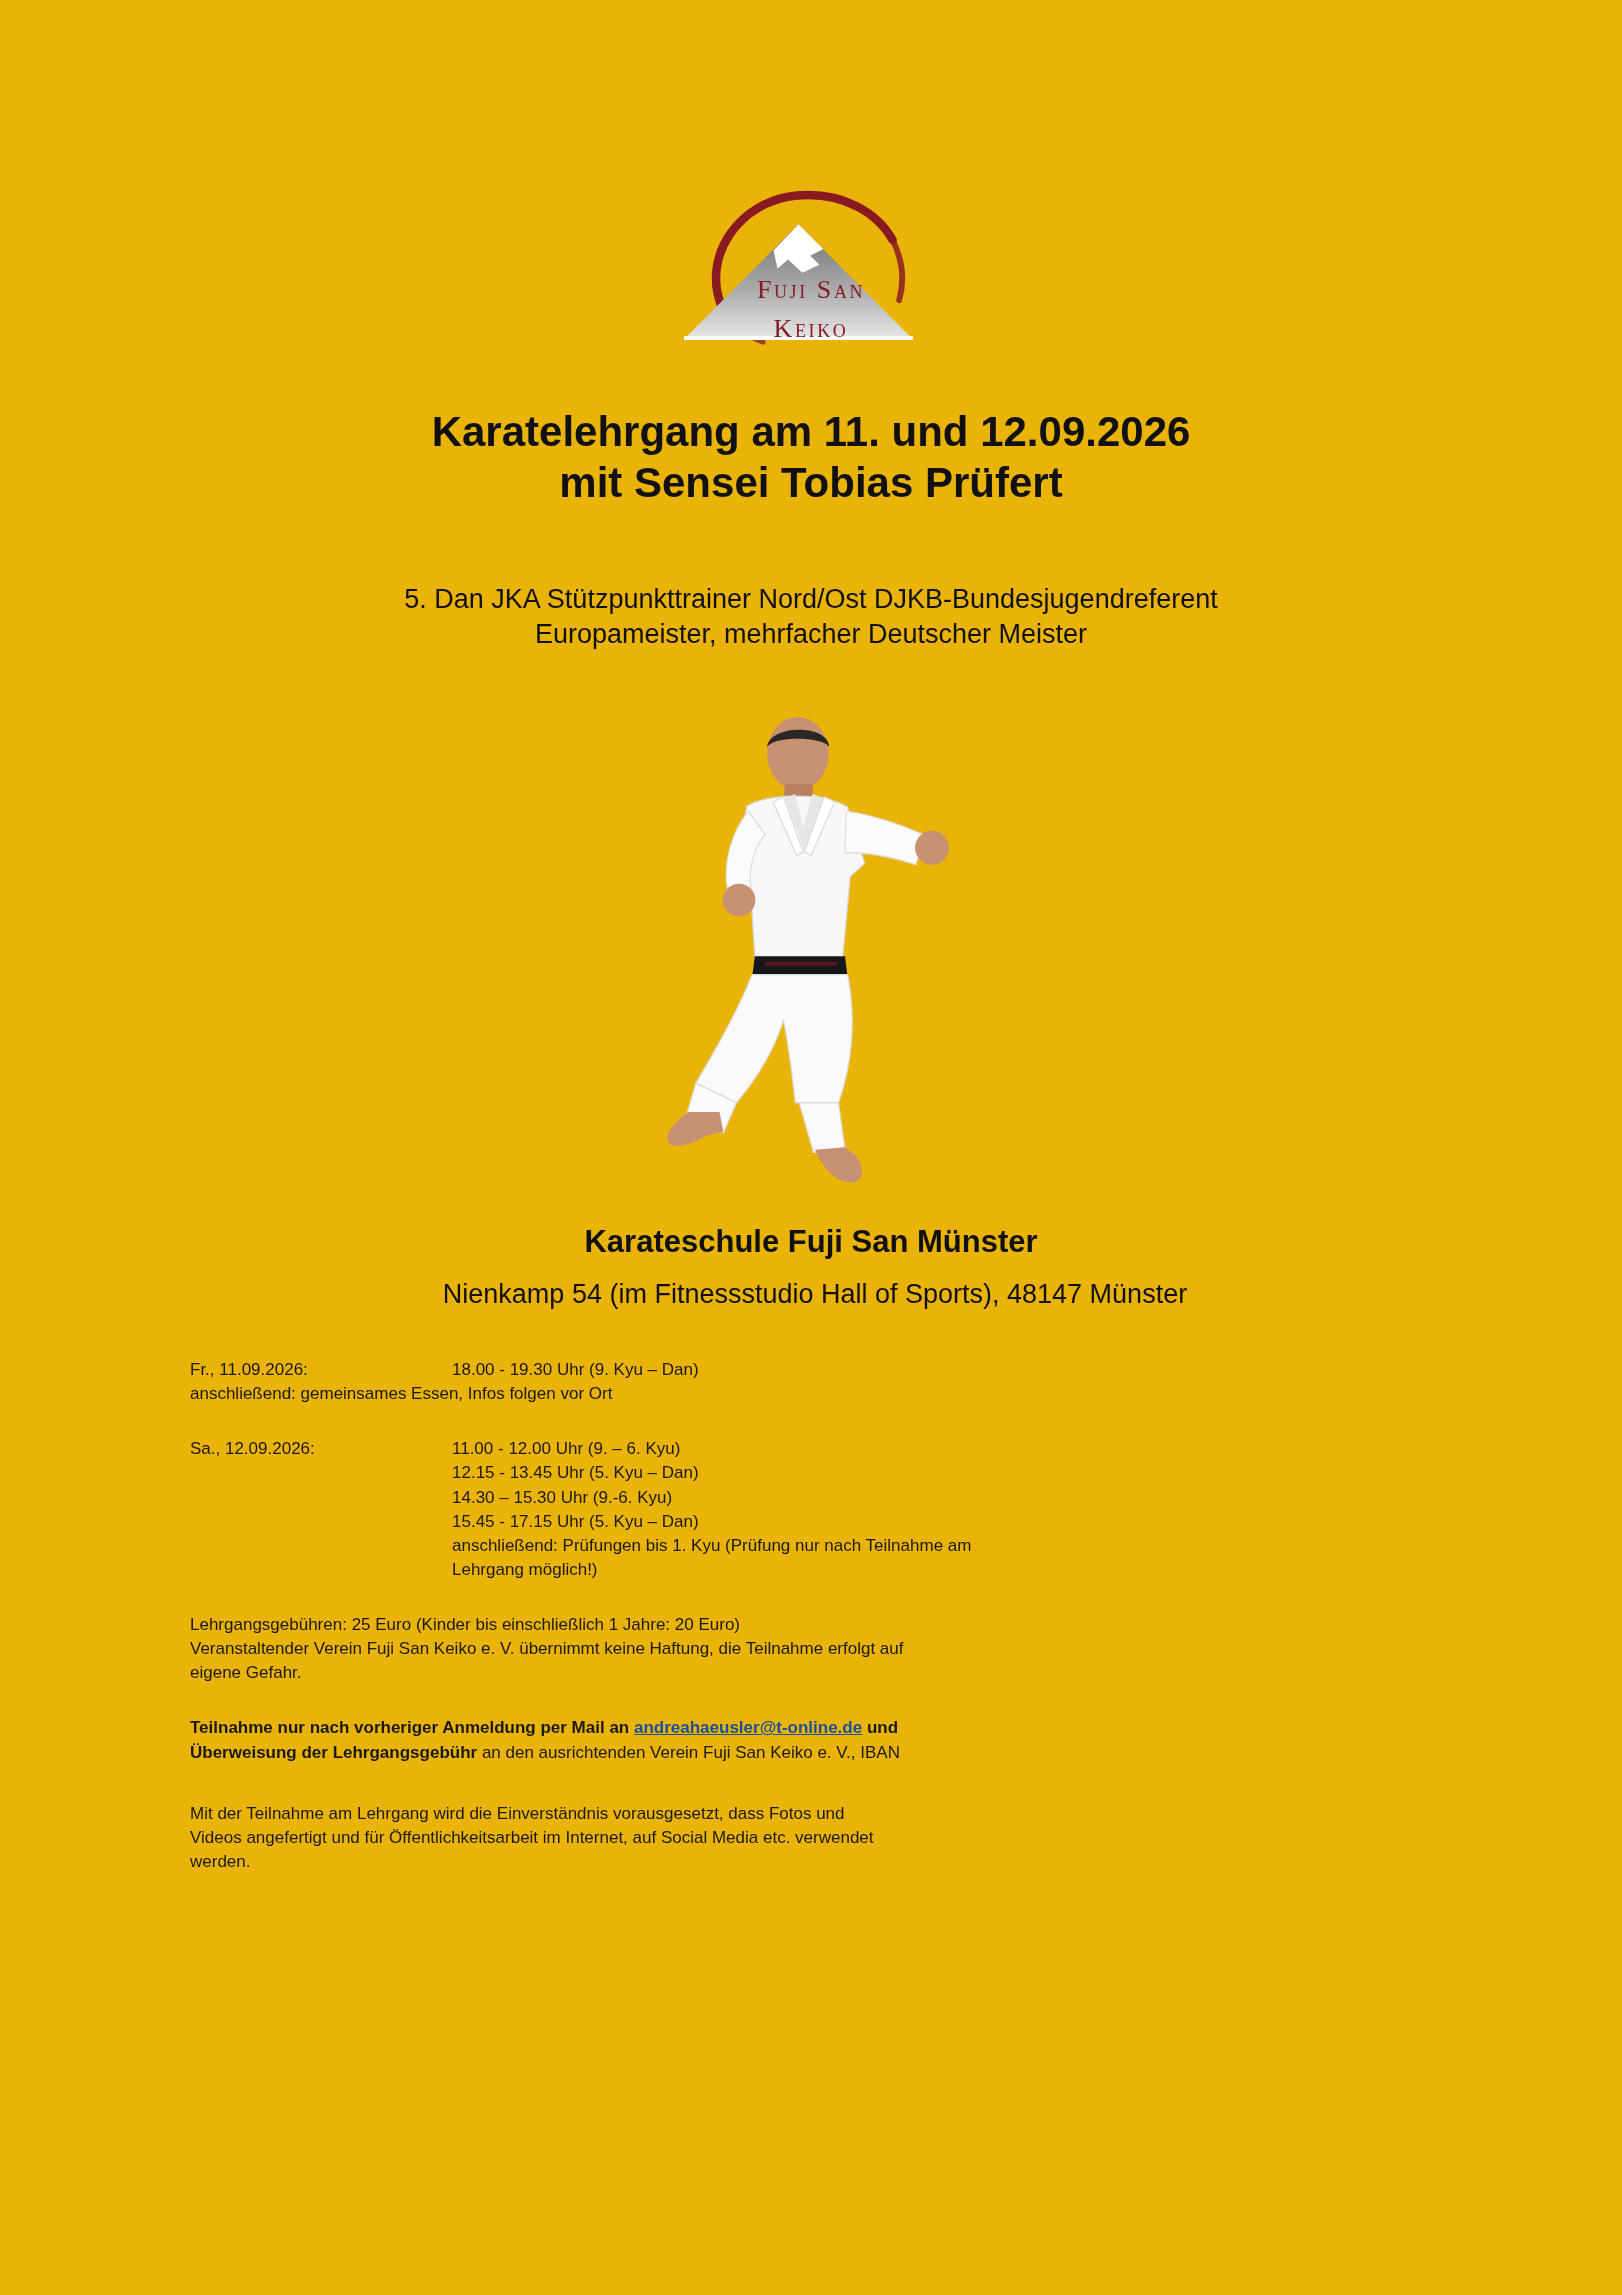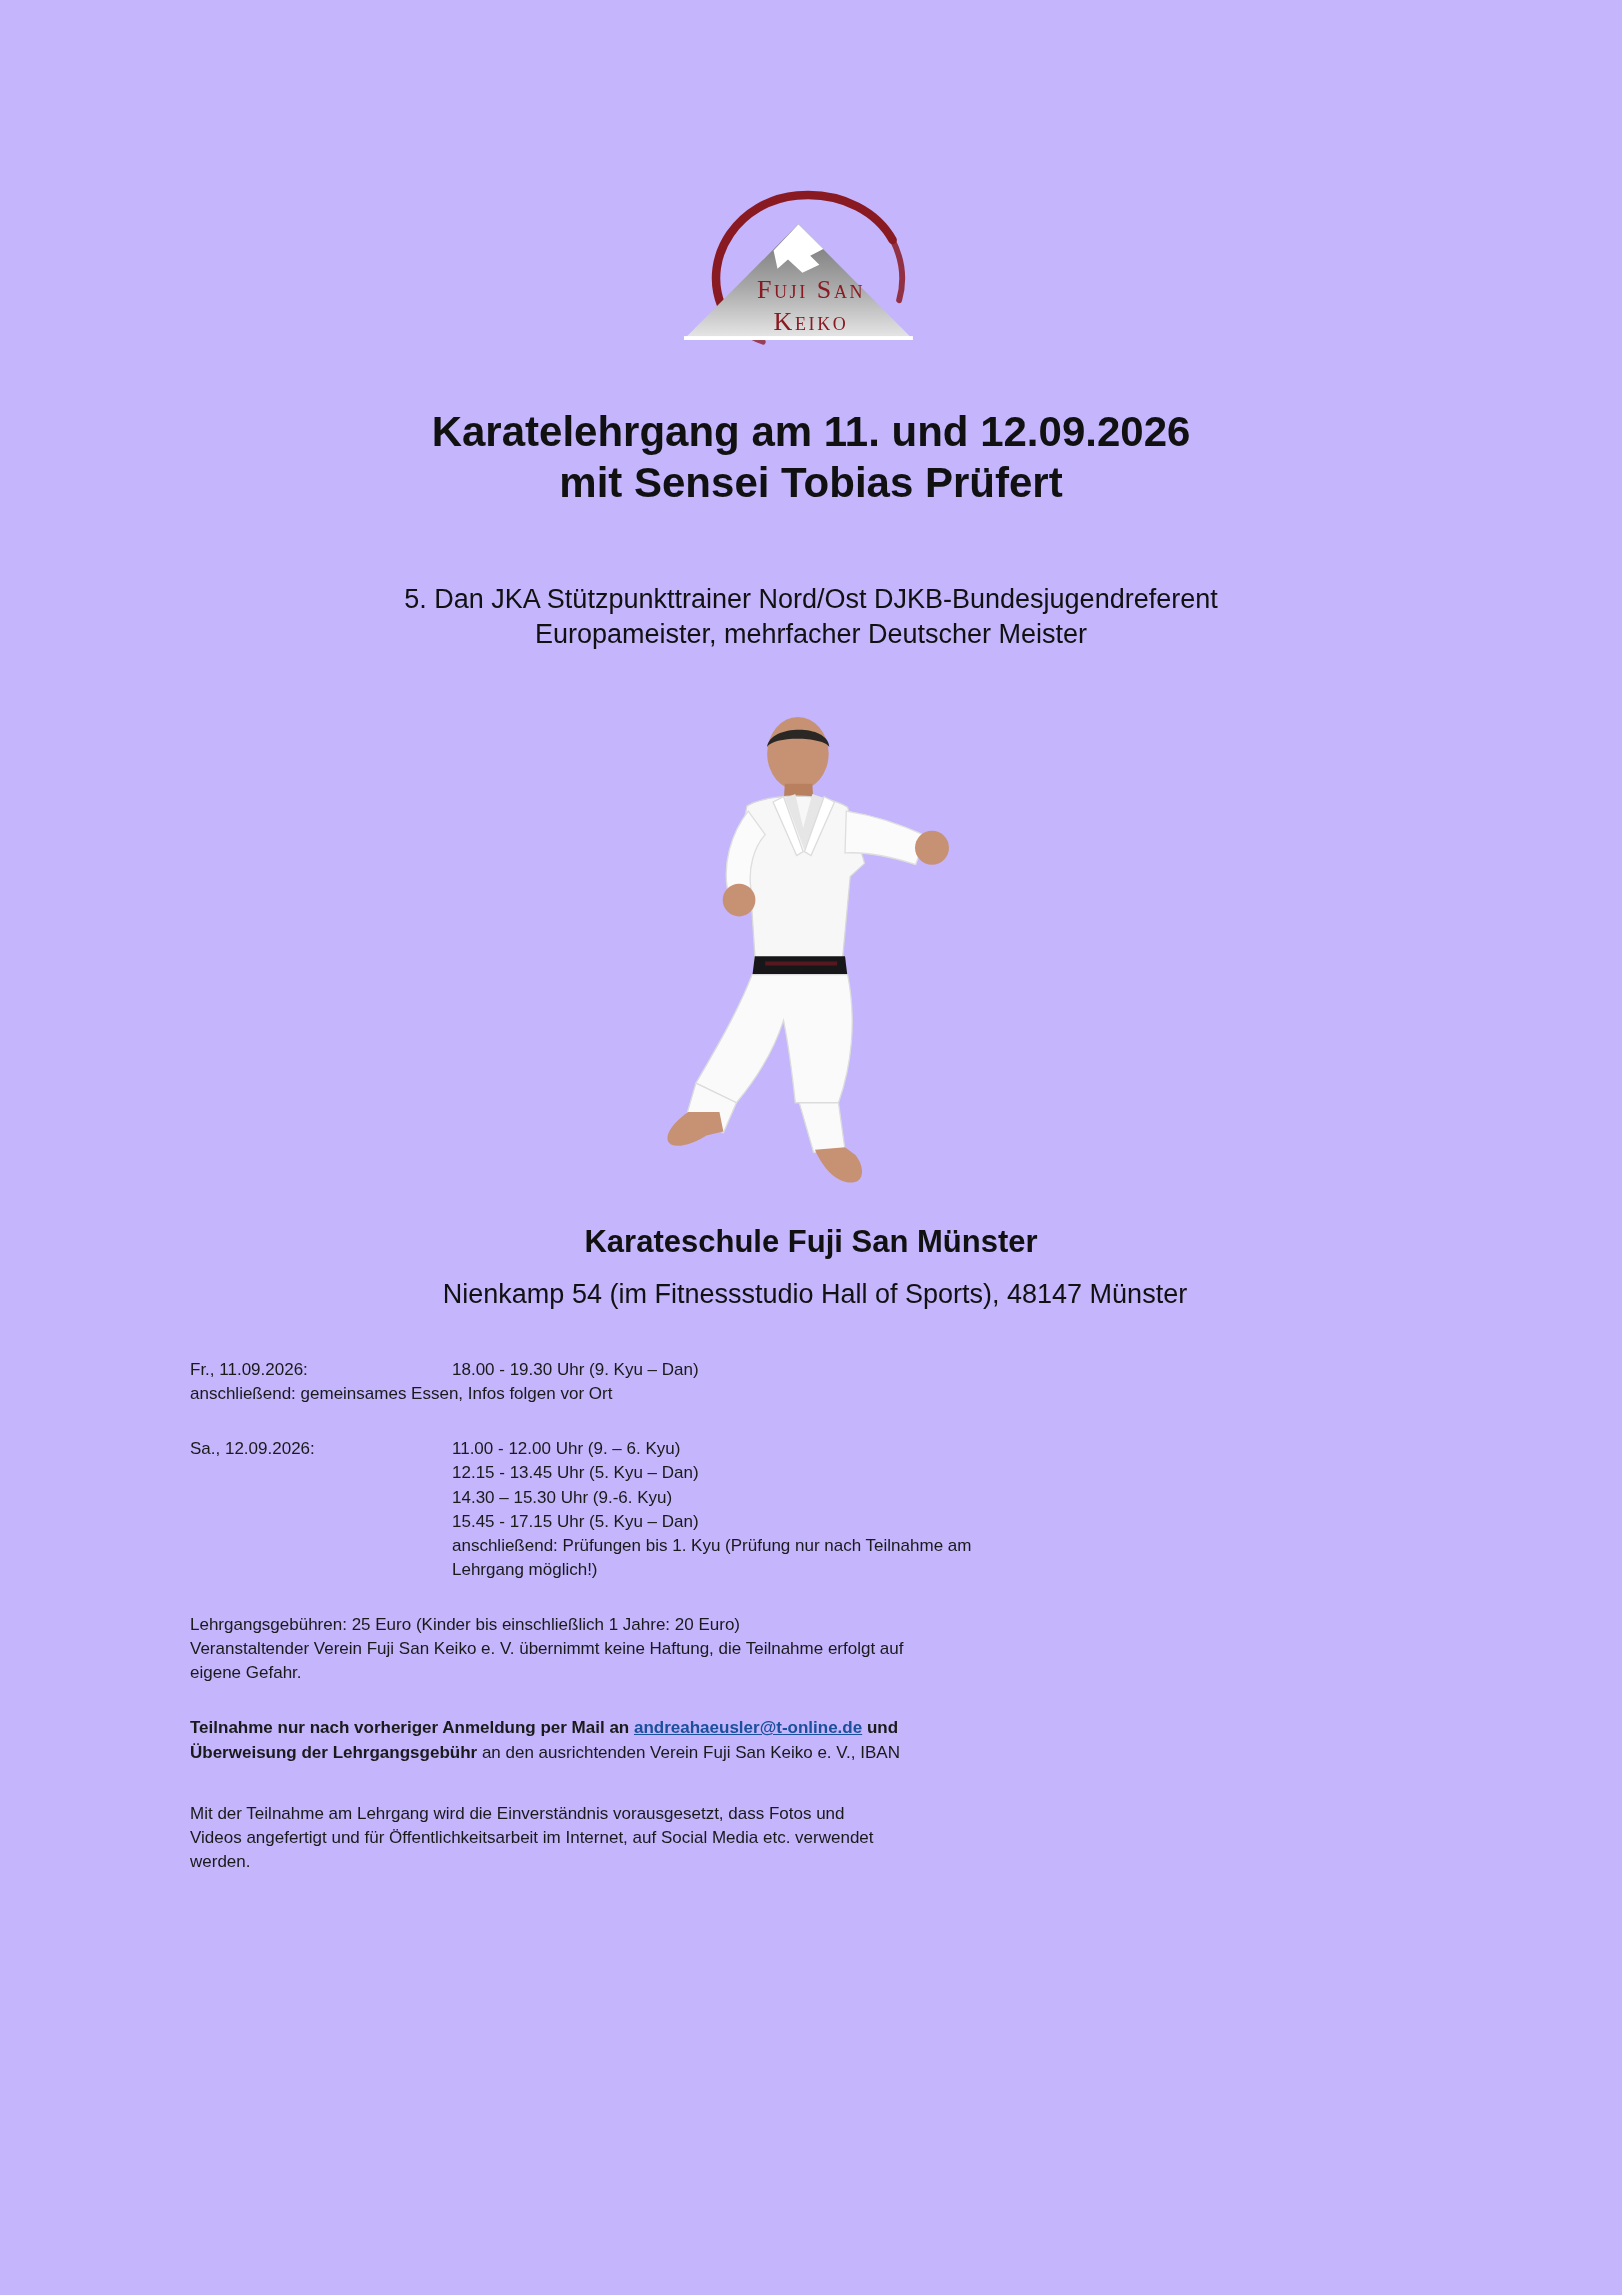--- a/index.html
+++ b/index.html
@@ -12,21 +12,21 @@
     height: 2295px;
     font-family: "Liberation Sans", sans-serif;
     color: #1a1a1a;
     position: relative;
     overflow: hidden;
   }
   .page {
     position: relative;
     width: 1622px;
     height: 2295px;
-    background: #c4b5fd;
+    background: #eab308;
   }
 
   
   .logo-wrap {
     position: absolute;
     left: 0;
     right: 0;
     top: 177px;
     display: flex;
     justify-content: center;
@@ -51,21 +51,21 @@
     font-size: 26px;
     font-variant: small-caps;
     display: block;
     line-height: 1.15;
   }
   .logo-text .l2 {
     font-size: 26px;
     font-variant: small-caps;
     display: block;
     line-height: 1.15;
-    margin-top: 2px;
+    margin-top: 9px;
   }
 
   
   .title {
     position: absolute;
     left: 118px;
     right: 118px;
     top: 406px;
     text-align: center;
     font-size: 42px;

